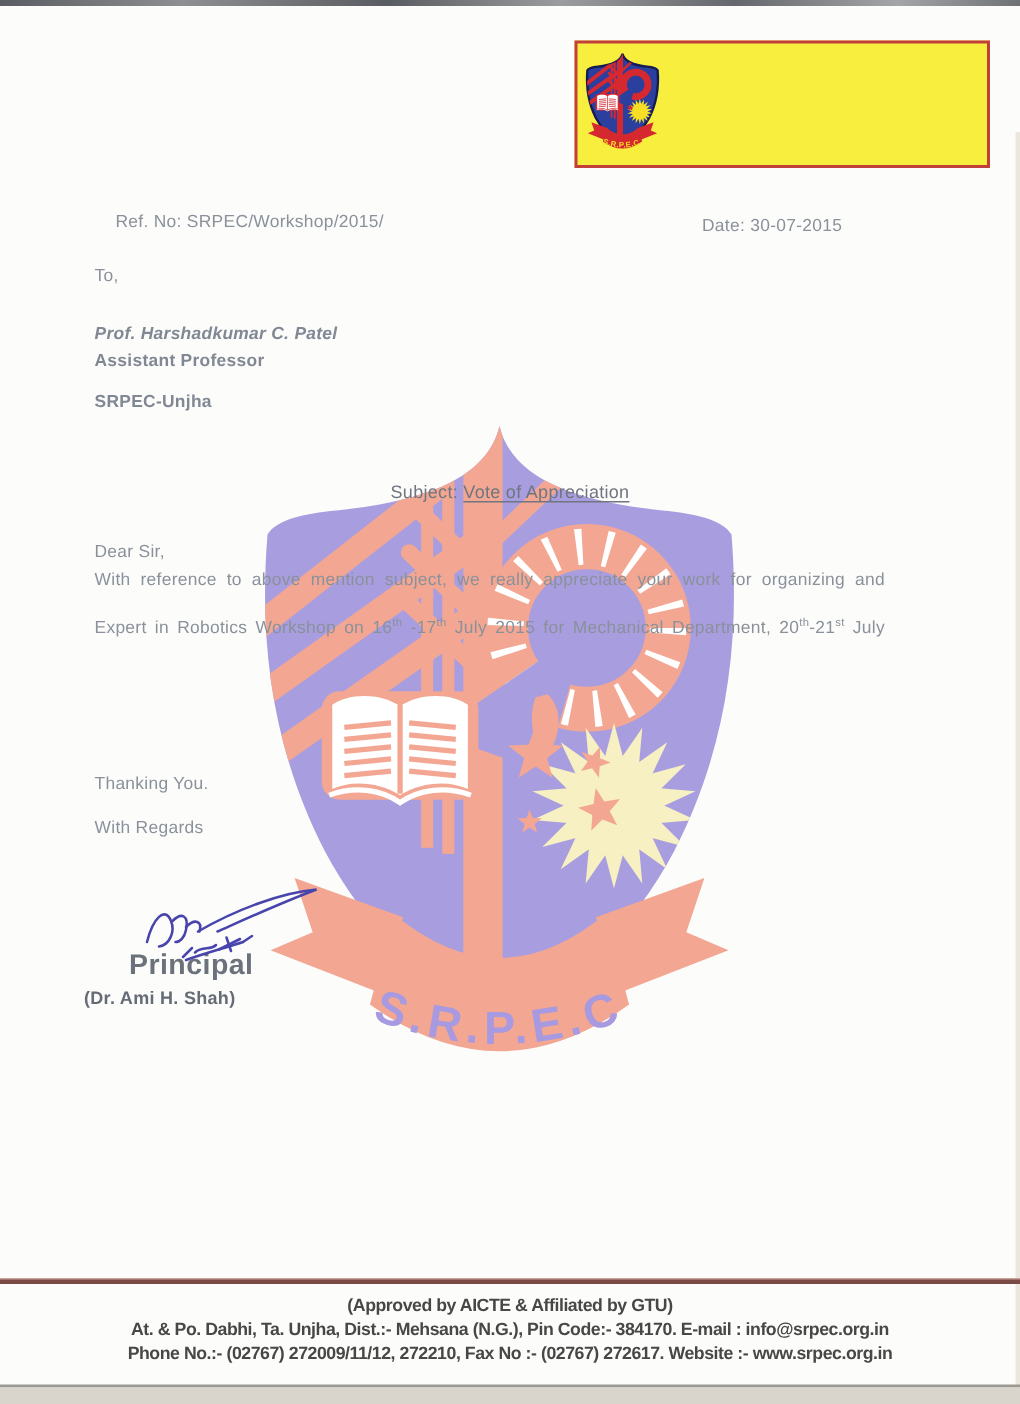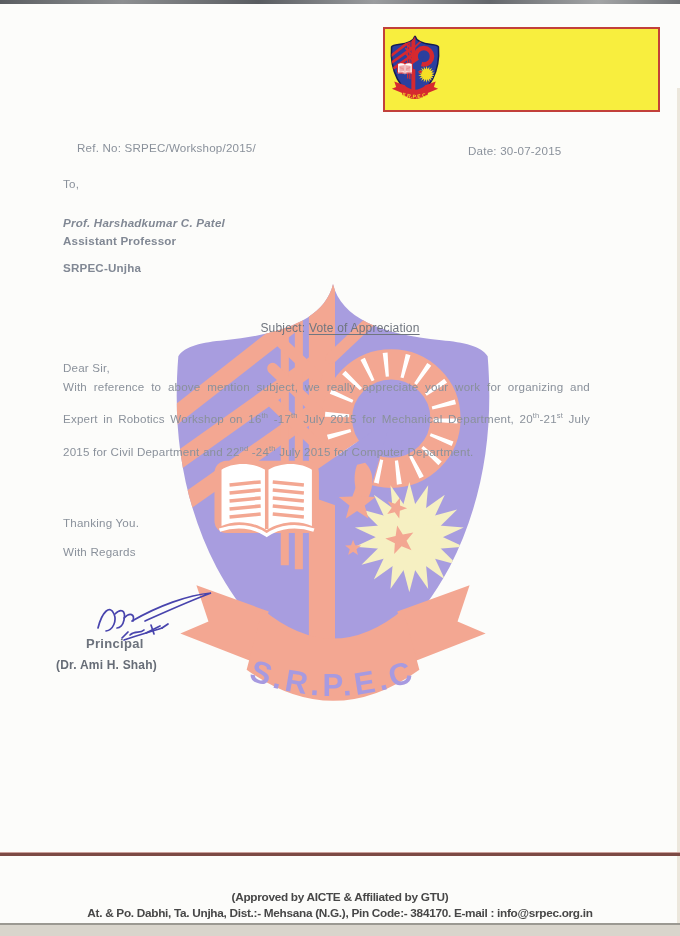--- a/index.html
+++ b/index.html
@@ -23,33 +23,33 @@
   .college-sub{font-family:"Liberation Serif",serif;font-size:17.5px;color:#23234f;letter-spacing:.3px;white-space:nowrap;line-height:19px;}
 
   
   .t{position:absolute;font-size:11.6px;line-height:14px;color:#8a919b;letter-spacing:.2px;z-index:3;}
   .strong{font-weight:600;color:#818894;}
   .subject{left:40px;top:321px;width:600px;text-align:center;font-weight:400;color:#70767f;font-size:12px;}
   .subject .u{text-decoration:underline;text-underline-offset:2px;}
   .bl{left:63px;width:527px;color:#8a919b;}
   .just{text-align:justify;text-align-last:justify;}
   sup{font-size:7.5px;vertical-align:super;line-height:0;}
-  .role{font-weight:bold;font-size:13px;color:#6c727c;letter-spacing:.3px;}
+  .role{font-weight:bold;font-size:19px;color:#6c727c;letter-spacing:.3px;}
   .sname{font-weight:bold;font-size:12px;color:#666c76;letter-spacing:.2px;}
 
   
   .watermark{position:absolute;left:166px;top:278px;z-index:1;}
   .ribbon-text{font-family:"Liberation Sans",sans-serif;font-weight:bold;font-size:31px;letter-spacing:4px;fill:#a79ae0;}
   .crest-ribbon-text{font-family:"Liberation Sans",sans-serif;font-weight:bold;font-size:34px;letter-spacing:2px;fill:#f6df25;}
   .signature{position:absolute;left:88px;top:588px;z-index:4;}
 
   
   .footer-rule{position:absolute;left:0;top:852px;width:680px;height:3px;background:#7c4a44;border-top:1px solid #caa09a;}
   .f{position:absolute;left:0;width:680px;text-align:center;font-weight:bold;color:#474747;
-     font-size:11.8px;line-height:14px;letter-spacing:-.3px;z-index:3;margin-top:27px;}
+     font-size:11.8px;line-height:14px;letter-spacing:-.3px;z-index:3;}
 </style>
 </head>
 <body>
 
 <svg width="0" height="0" style="position:absolute" aria-hidden="true">
   <defs>
     <path id="shieldPath" d="M166,6 C158,40 118,56 58,62 C36,64 18,68 12,78 C6,152 16,222 50,288 C80,344 122,382 166,404 C210,382 252,344 282,288 C316,222 326,152 320,78 C314,68 296,64 274,62 C214,56 174,40 166,6 Z"></path>
     <clipPath id="shieldClip">
         <use href="#shieldPath"></use>
       </clipPath>
@@ -178,21 +178,20 @@
   <div class="t strong" style="left:63px;top:261px;">SRPEC-Unjha</div>
 
   <div class="t subject"><span>Subject: </span><span class="u">Vote of Appreciation</span></div>
 
   <div class="t" style="left:63px;top:345px;margin-top:16px;">Dear Sir,</div>
 
   <div class="t bl just" style="top:380px;">With reference to above mention subject, we really appreciate your work for organizing and</div>
 
   <div class="t bl just" style="top:412px;"><span>Expert in Robotics Workshop on 16</span><sup>th</sup><span> -17</span><sup>th</sup><span> July 2015 for Mechanical Department, 20</span><sup>th</sup><span>-21</span><sup>st</sup><span> July</span></div>
 
-  <div class="t bl" style="top:445px;"><span>2015 for Civil Department and 22</span><sup>nd</sup><span> -24</span><sup>th</sup><span> July 2015 for Computer Department.</span></div>
 
   <div class="t" style="left:63px;top:516px;">Thanking You.</div>
   <div class="t" style="left:63px;top:545px;">With Regards</div>
 
   <svg class="signature" width="130" height="62" viewBox="0 0 130 62">
     <g fill="none" stroke="#4844ad" stroke-width="1.7" stroke-linecap="round">
       <path d="M10,40 C14,24 22,16 26,26 C29,33 25,42 18,43"></path>
       <path d="M27,26 C33,20 38,22 36,32 C35,37 32,40 29,40"></path>
       <path d="M36,30 C42,24 47,26 45,33"></path>
       <path d="M44,33 C70,18 100,7 123,5 C99,14 75,25 57,33"></path>
@@ -204,16 +203,17 @@
       <path d="M36,52 C50,47 62,44 74,40"></path>
     </g>
   </svg>
 
   <div class="t role" style="left:86px;top:637px;">Principal</div>
   <div class="t sname" style="left:56px;top:658px;">(Dr. Ami H. Shah)</div>
 
   <div class="footer-rule"></div>
   <div class="f" style="top:863px;">(Approved by AICTE &amp; Affiliated by GTU)</div>
   <div class="f" style="top:879px;">At. &amp; Po. Dabhi, Ta. Unjha, Dist.:- Mehsana (N.G.), Pin Code:- 384170. E-mail : info@srpec.org.in</div>
+  <div class="f" style="top:895px;">Phone No.:- (02767) 272009/11/12, 272210, Fax No :- (02767) 272617. Website :- www.srpec.org.in</div>
 
   <div class="scan-bottom-line"></div>
   <div class="scan-bottom"></div>
 </div>
 
 </body></html>

